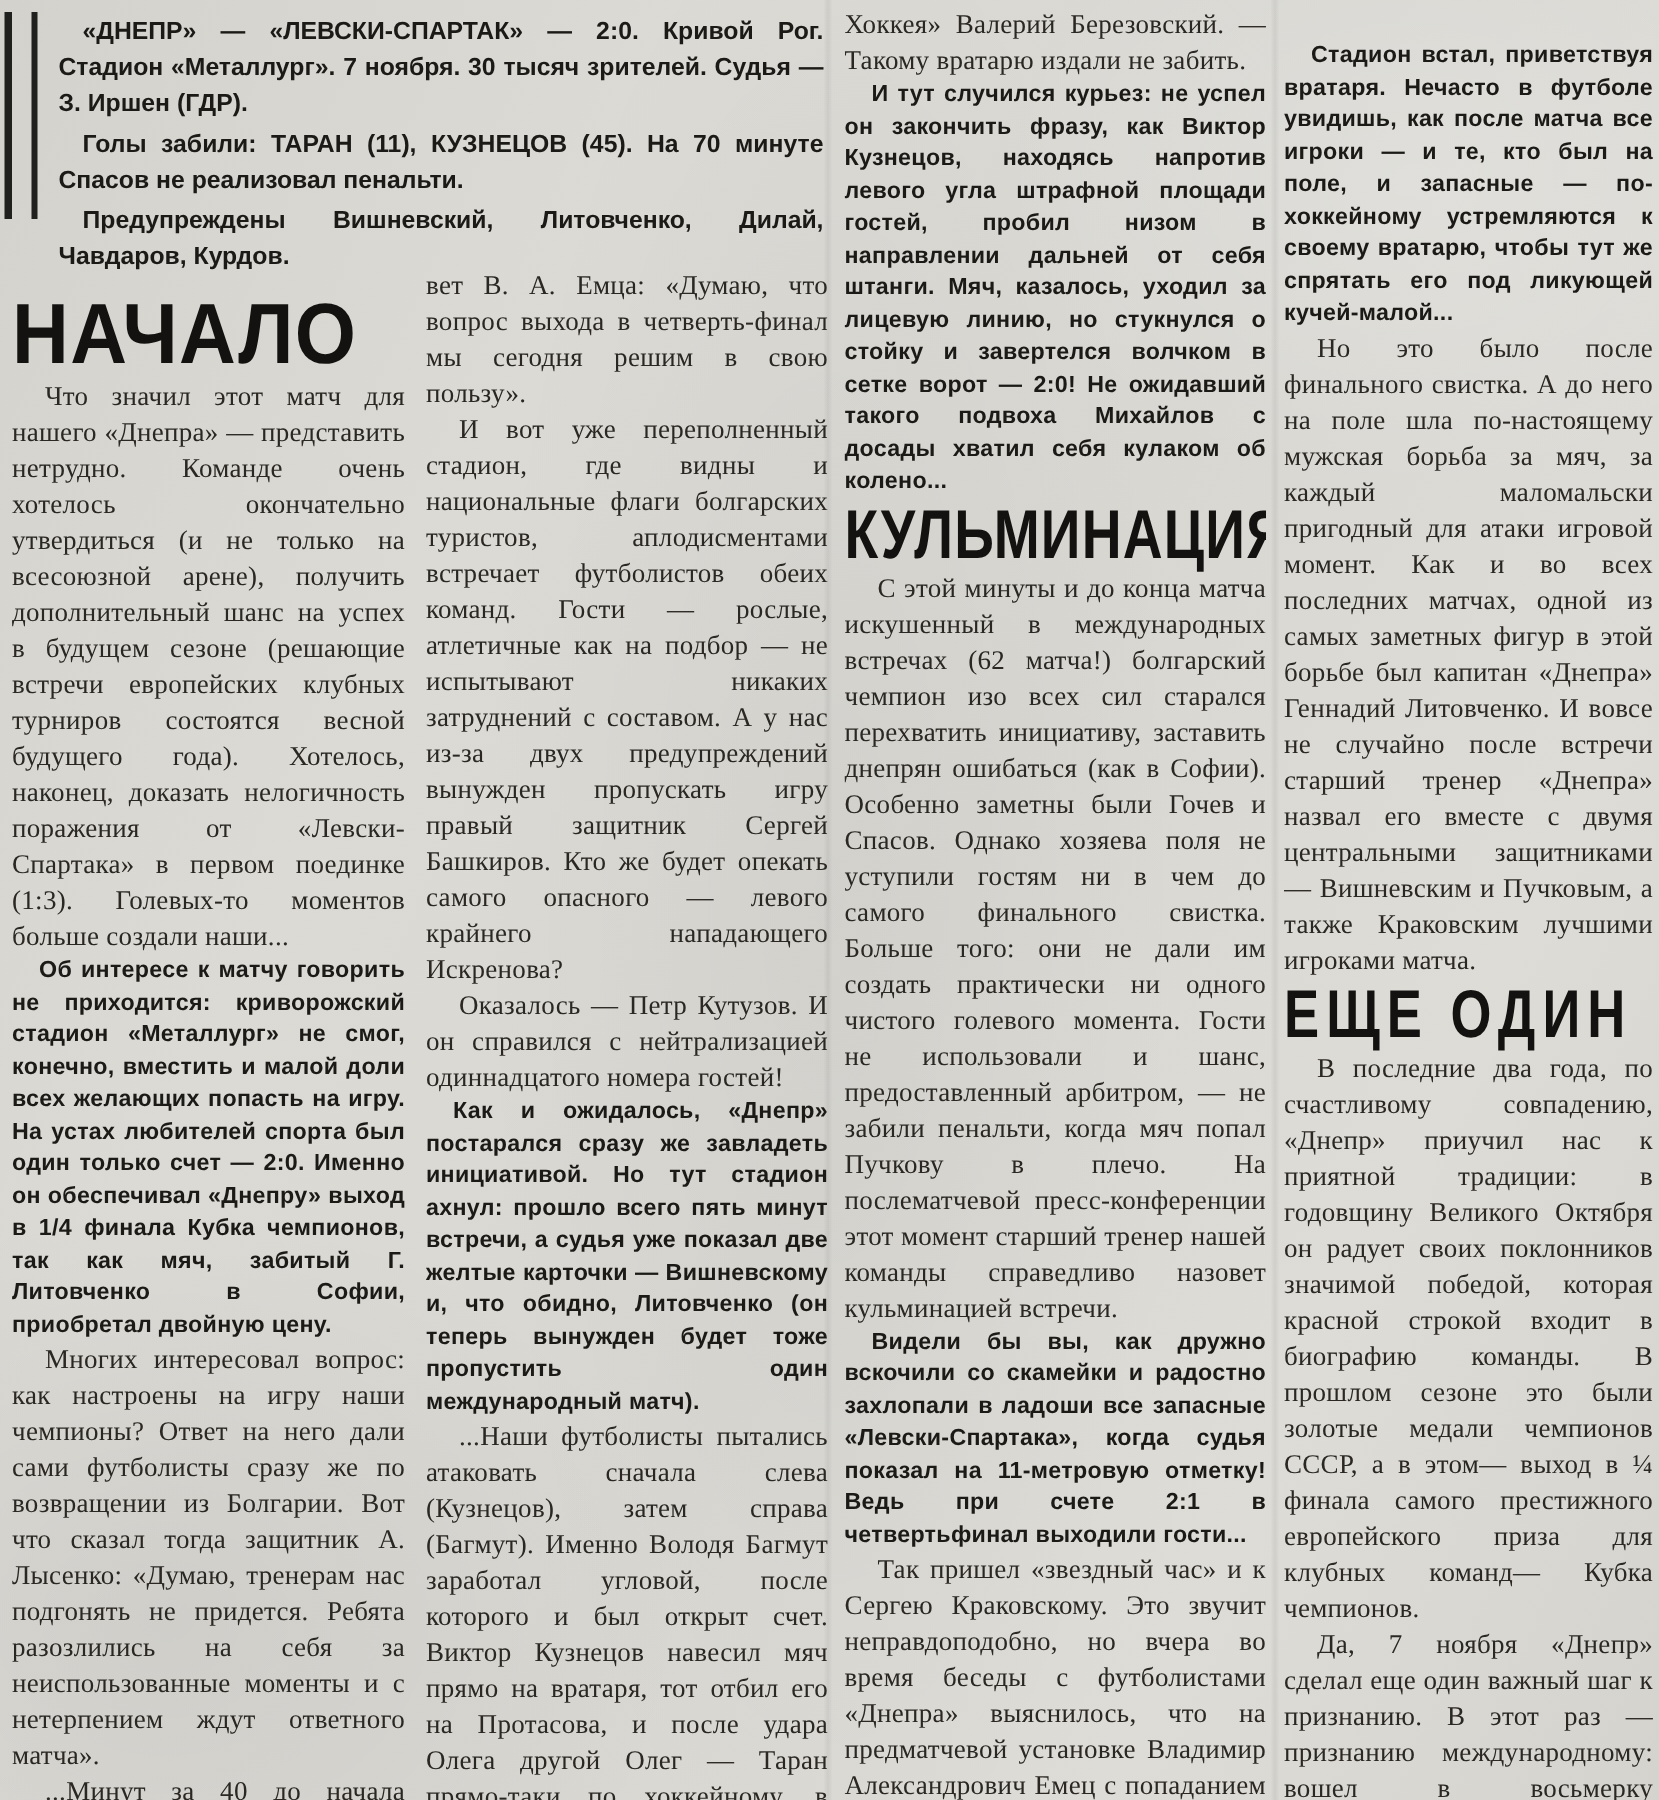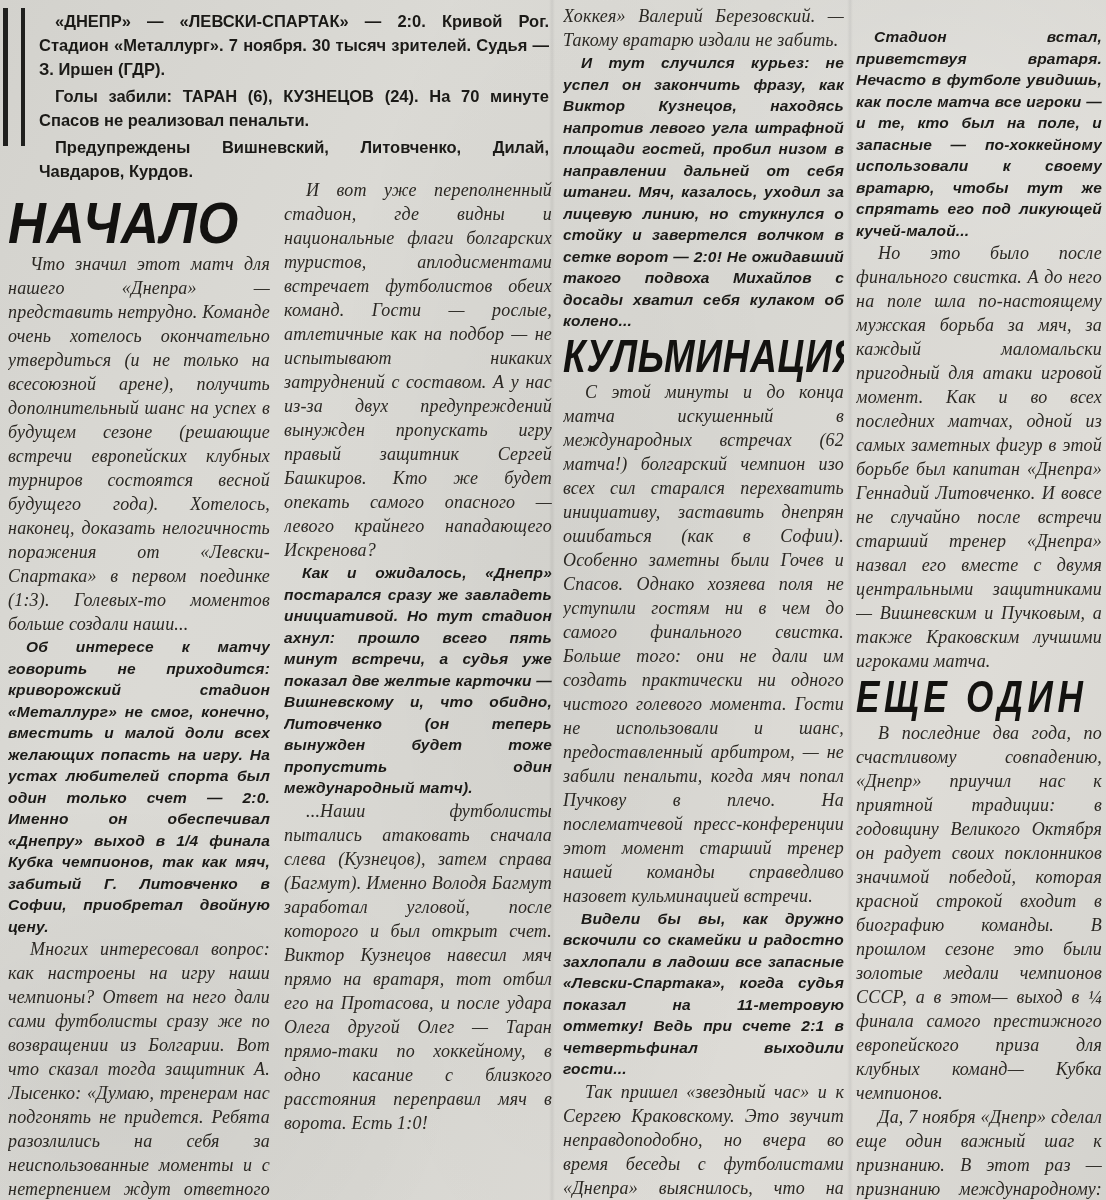--- a/index.html
+++ b/index.html
@@ -21,21 +21,21 @@
     position:absolute;left:3px;top:8px;width:13px;height:138px;
     border-left:5px solid #20201e;border-right:4px solid #20201e;
   }
   .matchinfo{
     position:absolute;left:36px;top:6px;width:516px;
     font-family:"Liberation Sans", sans-serif;font-weight:700;
     font-size:16.5px;line-height:24px;color:#1b1a17;
     text-align:justify;
   }
   .matchinfo p{margin:3px;text-indent:16px;}
-  .col{position:absolute;overflow:hidden;text-align:justify;font-style:italic;}
+  .col{position:absolute;overflow:hidden;text-align:justify;}
   .col1{left:8px;top:194px;width:262px;height:1020px;}
   .col2{left:284px;top:178px;width:268px;height:1022px;}
   .col3{left:563px;top:4px;width:281px;height:1196px;}
   .col4{left:856px;top:26px;width:246px;height:1174px;}
   p.body{
     margin:0;font-size:18px;line-height:24px;color:#2b2823;
     letter-spacing:.2px;
   }
   p.indent{text-indent:22px;}
   p.boldpara{
@@ -55,49 +55,51 @@
 <body>
 
 <div class="grain"></div>
 <div class="crease" style="left:549px"></div>
 <div class="crease" style="left:847px"></div>
 
 <div class="leftbars"></div>
 
 <section class="matchinfo">
   <p>«ДНЕПР» — «ЛЕВСКИ-СПАРТАК» — 2:0. Кривой Рог. Стадион «Металлург». 7 ноября. 30 тысяч зрителей. Судья — З. Иршен (ГДР).</p>
-  <p>Голы забили: ТАРАН (6), КУЗНЕЦОВ (24). На 70 минуте Спасов не реализовал пенальти.</p>
+  <p>Голы забили: ТАРАН (11), КУЗНЕЦОВ (45). На 70 минуте Спасов не реализовал пенальти.</p>
   <p>Предупреждены Вишневский, Литовченко, Дилай, Чавдаров, Курдов.</p>
 </section>
 
 <section class="col col1">
   <h1 class="head head-nachalo">НАЧАЛО</h1>
   <p class="body indent">Что значил этот матч для нашего «Днепра» — представить нетрудно. Команде очень хотелось окончательно утвердиться (и не только на всесоюзной арене), получить дополнительный шанс на успех в будущем сезоне (решающие встречи европейских клубных турниров состоятся весной будущего года). Хотелось, наконец, доказать нелогичность поражения от «Левски-Спартака» в первом поединке (1:3). Голевых-то моментов больше создали наши...</p>
   <p class="boldpara">Об интересе к матчу говорить не приходится: криворожский стадион «Металлург» не смог, конечно, вместить и малой доли всех желающих попасть на игру. На устах любителей спорта был один только счет — 2:0. Именно он обеспечивал «Днепру» выход в 1/4 финала Кубка чемпионов, так как мяч, забитый Г. Литовченко в Софии, приобретал двойную цену.</p>
   <p class="body indent">Многих интересовал вопрос: как настроены на игру наши чемпионы? Ответ на него дали сами футболисты сразу же по возвращении из Болгарии. Вот что сказал тогда защитник А. Лысенко: «Думаю, тренерам нас подгонять не придется. Ребята разозлились на себя за неиспользованные моменты и с нетерпением ждут ответного матча».</p>
   <p class="body indent">...Минут за 40 до начала встречи мы заглянули в раздевалку «Днепра». Обычная предматчевая подготовка: игроки тщательно разминались. Увидев приготовленный «Днепром вечерним» сюрприз—фотостенд о победе над «Трабзонспором», заулыбались, потянулись к снимкам. Посыпались шутки. Традиционный вопрос старшему тренеру: каким будет результат игры? Вновь, как и перед встречей с чемпионом Турции, уверенный от-</p>
 </section>
 
 <section class="col col2">
+  <p class="body">вет В. А. Емца: «Думаю, что вопрос выхода в четверть-финал мы сегодня решим в свою пользу».</p>
   <p class="body indent">И вот уже переполненный стадион, где видны и национальные флаги болгарских туристов, аплодисментами встречает футболистов обеих команд. Гости — рослые, атлетичные как на подбор — не испытывают никаких затруднений с составом. А у нас из-за двух предупреждений вынужден пропускать игру правый защитник Сергей Башкиров. Кто же будет опекать самого опасного — левого крайнего нападающего Искренова?</p>
+  <p class="body indent">Оказалось — Петр Кутузов. И он справился с нейтрализацией одиннадцатого номера гостей!</p>
   <p class="boldpara">Как и ожидалось, «Днепр» постарался сразу же завладеть инициативой. Но тут стадион ахнул: прошло всего пять минут встречи, а судья уже показал две желтые карточки — Вишневскому и, что обидно, Литовченко (он теперь вынужден будет тоже пропустить один международный матч).</p>
   <p class="body indent">...Наши футболисты пытались атаковать сначала слева (Кузнецов), затем справа (Багмут). Именно Володя Багмут заработал угловой, после которого и был открыт счет. Виктор Кузнецов навесил мяч прямо на вратаря, тот отбил его на Протасова, и после удара Олега другой Олег — Таран прямо-таки по хоккейному, в одно касание с близкого расстояния переправил мяч в ворота. Есть 1:0!</p>
 
 </section>
 
 <section class="col col3">
   <p class="body">Хоккея» Валерий Березовский. — Такому вратарю издали не забить.</p>
   <p class="boldpara">И тут случился курьез: не успел он закончить фразу, как Виктор Кузнецов, находясь напротив левого угла штрафной площади гостей, пробил низом в направлении дальней от себя штанги. Мяч, казалось, уходил за лицевую линию, но стукнулся о стойку и завертелся волчком в сетке ворот — 2:0! Не ожидавший такого подвоха Михайлов с досады хватил себя кулаком об колено...</p>
   <h1 class="head head-kulm">КУЛЬМИНАЦИЯ</h1>
   <p class="body indent">С этой минуты и до конца матча искушенный в международных встречах (62 матча!) болгарский чемпион изо всех сил старался перехватить инициативу, заставить днепрян ошибаться (как в Софии). Особенно заметны были Гочев и Спасов. Однако хозяева поля не уступили гостям ни в чем до самого финального свистка. Больше того: они не дали им создать практически ни одного чистого голевого момента. Гости не использовали и шанс, предоставленный арбитром, — не забили пенальти, когда мяч попал Пучкову в плечо. На послематчевой пресс-конференции этот момент старший тренер нашей команды справедливо назовет кульминацией встречи.</p>
   <p class="boldpara">Видели бы вы, как дружно вскочили со скамейки и радостно захлопали в ладоши все запасные «Левски-Спартака», когда судья показал на 11-метровую отметку! Ведь при счете 2:1 в четвертьфинал выходили гости...</p>
   <p class="body indent">Так пришел «звездный час» и к Сергею Краковскому. Это звучит неправдоподобно, но вчера во время беседы с футболистами «Днепра» выяснилось, что на предматчевой установке Владимир Александрович Емец с попаданием в «яблочко» точно «дал указание» забить мячи именно Тарану и Кузнецову, а Сергею сказал буквально следующее: «Пришла пора тебе по-настоящему выручить команду!»</p>
 
 </section>
 
 <section class="col col4">
-  <p class="boldpara">Стадион встал, приветствуя вратаря. Нечасто в футболе увидишь, как после матча все игроки — и те, кто был на поле, и запасные — по-хоккейному использовали к своему вратарю, чтобы тут же спрятать его под ликующей кучей-малой...</p>
+  <p class="boldpara">Стадион встал, приветствуя вратаря. Нечасто в футболе увидишь, как после матча все игроки — и те, кто был на поле, и запасные — по-хоккейному устремляются к своему вратарю, чтобы тут же спрятать его под ликующей кучей-малой...</p>
   <p class="body indent">Но это было после финального свистка. А до него на поле шла по-настоящему мужская борьба за мяч, за каждый маломальски пригодный для атаки игровой момент. Как и во всех последних матчах, одной из самых заметных фигур в этой борьбе был капитан «Днепра» Геннадий Литовченко. И вовсе не случайно после встречи старший тренер «Днепра» назвал его вместе с двумя центральными защитниками — Вишневским и Пучковым, а также Краковским лучшими игроками матча.</p>
   <h1 class="head head-shag">ЕЩЕ ОДИН ШАГ</h1>
   <p class="body indent">В последние два года, по счастливому совпадению, «Днепр» приучил нас к приятной традиции: в годовщину Великого Октября он радует своих поклонников значимой победой, которая красной строкой входит в биографию команды. В прошлом сезоне это были золотые медали чемпионов СССР, а в этом— выход в ¼ финала самого престижного европейского приза для клубных команд— Кубка чемпионов.</p>
   <p class="body indent">Да, 7 ноября «Днепр» сделал еще один важный шаг к признанию. В этот раз — признанию международному: вошел в восьмерку сильнейших команд Европы. Матчи ¼ финала Кубка чемпионов будут проведены 6 и 20 марта будущего года, а соперник днепропетровских футболистов станет известен 14 декабря — в день жеребьевки всех трех европейских турниров.</p>
 
 </section>
 
 </body></html>

